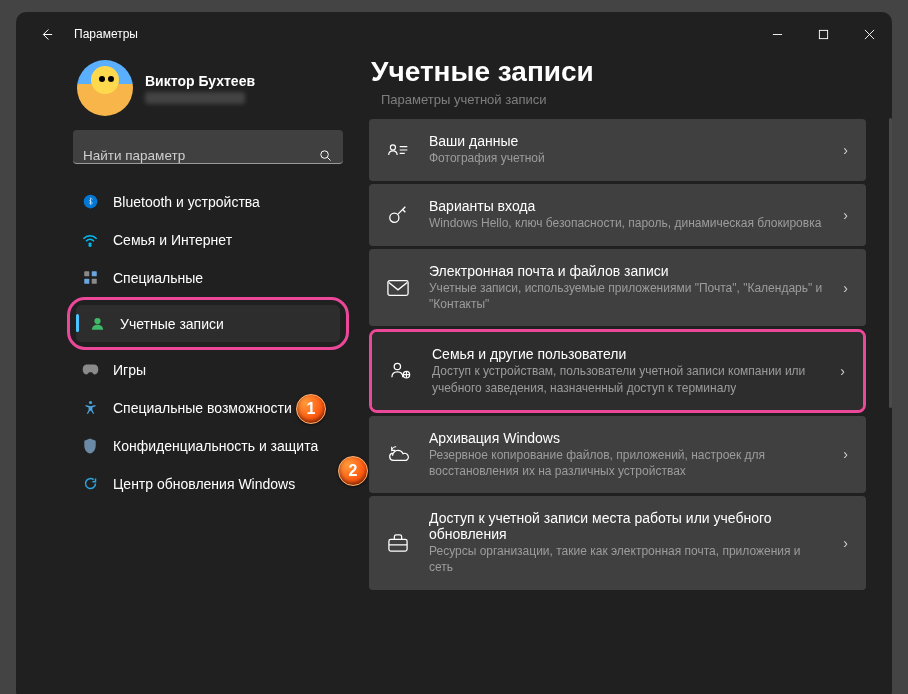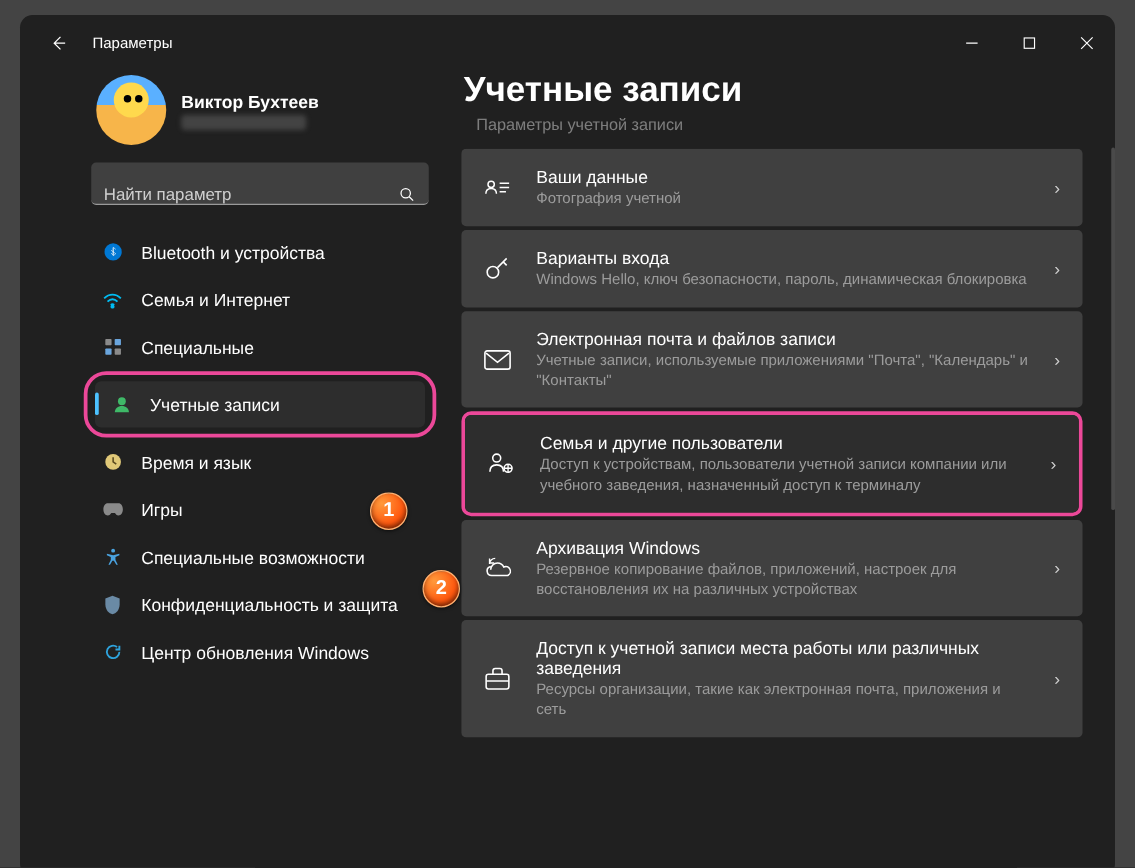--- a/index.html
+++ b/index.html
@@ -222,29 +222,20 @@
         <div class="highlight-red">
           <div class="nav-item active">
             <span class="nav-icon">
                 <svg width="15" height="15" viewBox="0 0 24 24" fill="#3fb968">
                   <circle cx="12" cy="8" r="5"></circle>
                   <path d="M3 22c0-5 4-8 9-8s9 3 9 8z"></path>
                 </svg>
               </span>
             <span>Учетные записи</span>
           </div>
-        </div>
-        <div class="nav-item">
-          <span class="nav-icon">
-              <svg width="15" height="15" viewBox="0 0 24 24" fill="none">
-                <circle cx="12" cy="12" r="10" fill="#e0c878"></circle>
-                <path d="M12 6v6l4 3" stroke="#5a4a20" stroke-width="2"></path>
-              </svg>
-            </span>
-          <span>Время и язык</span>
         </div>
         <div class="nav-item">
           <span class="nav-icon">
               <svg width="17" height="13" viewBox="0 0 24 18" fill="#8a8a8a">
                 <path d="M6 2h12c3 0 5 3 5 7s-2 7-5 7c-2 0-3-2-4-3h-4c-1 1-2 3-4 3-3 0-5-3-5-7s2-7 5-7z"></path>
               </svg>
             </span>
           <span>Игры</span>
         </div>
         <div class="nav-item">
@@ -357,21 +348,21 @@
         </div>
 
         <div class="card">
           <span class="card-icon">
               <svg width="22" height="20" viewBox="0 0 24 22" fill="none" stroke="currentColor" stroke-width="1.4">
                 <rect x="2" y="7" width="20" height="13" rx="2"></rect>
                 <path d="M8 7V4a2 2 0 012-2h4a2 2 0 012 2v3M2 13h20"></path>
               </svg>
             </span>
           <div class="card-text">
-            <div class="card-title">Доступ к учетной записи места работы или различных заведения</div>
+            <div class="card-title">Доступ к учетной записи места работы или учебного обновления</div>
             <div class="card-sub">Ресурсы организации, такие как электронная почта, приложения и сеть</div>
           </div>
           <span class="chevron">›</span>
         </div>
       </div>
     </div>
   </div>
 </div>
 
 <div class="badge" style="left:296px; top:394px">

